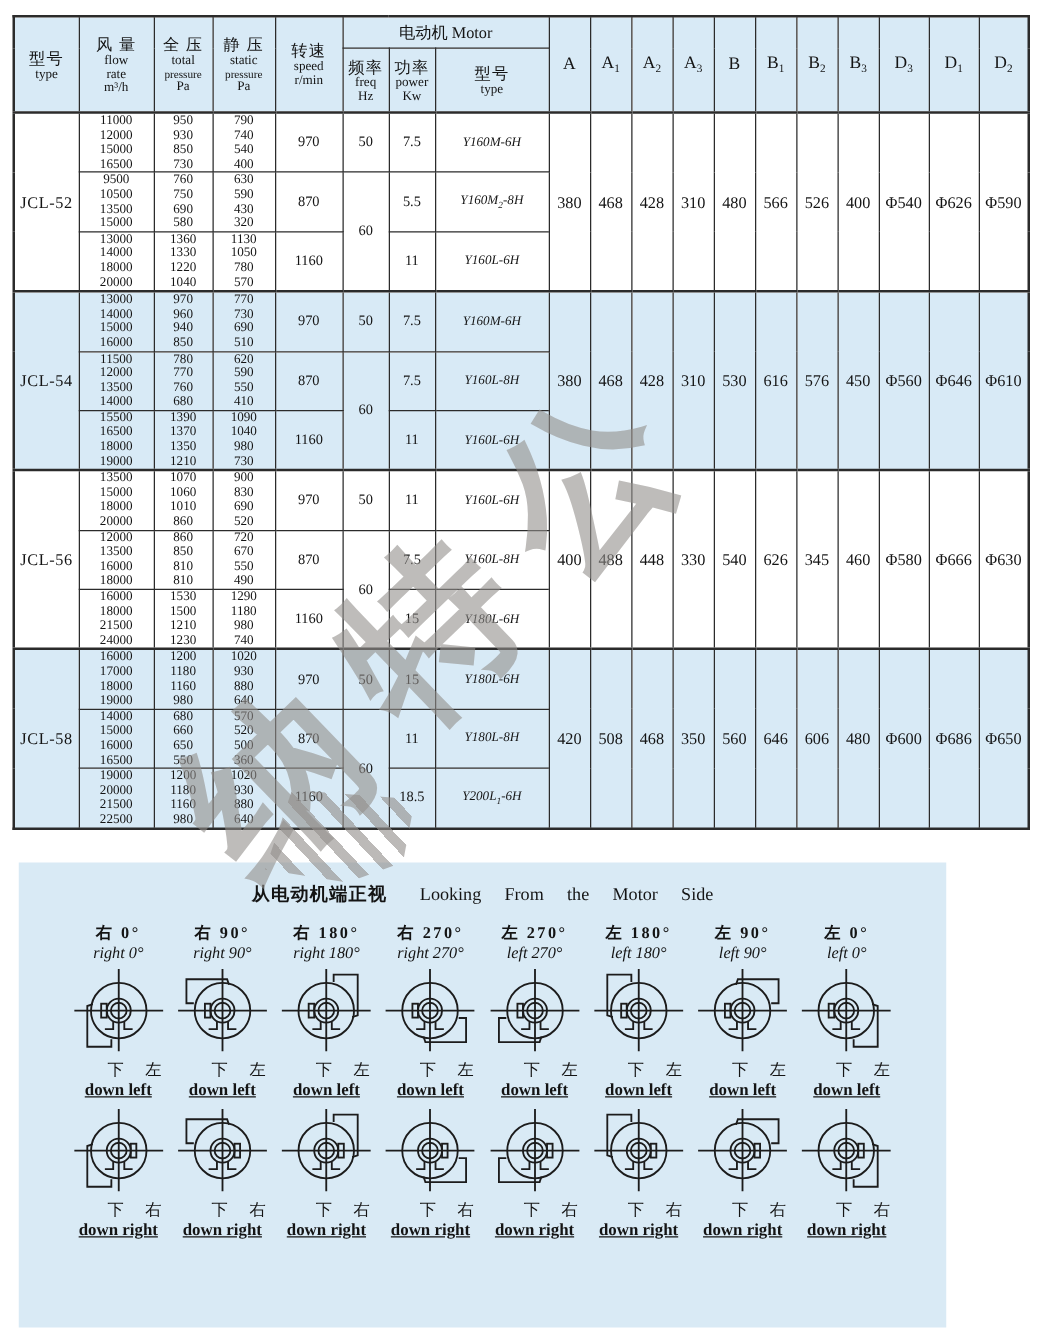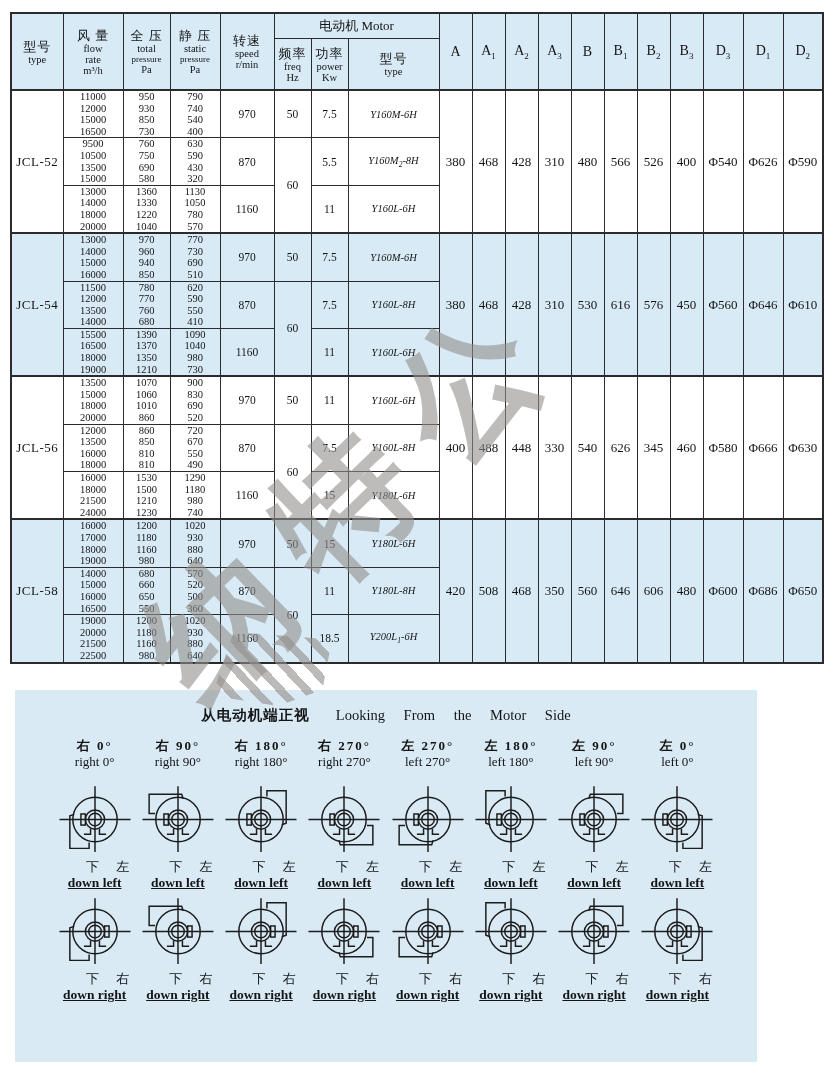--- a/index.html
+++ b/index.html
@@ -41,23 +41,23 @@
              clip-path:polygon(18% 0,100% 10%,92% 78%,55% 100%,0 86%);}
 
   
   .panel{position:absolute;left:15px;top:690px;width:742px;height:372px;background:#d9eaf5;}
   .panel-title{text-align:center;padding-top:16px;font-size:14.5px;}
   .t-cn{font-weight:bold;letter-spacing:1px;margin-right:26px;}
   .t-en{word-spacing:15px;}
   .diag-grid{display:grid;grid-template-columns:repeat(8,1fr);padding:0 38px;margin-top:12px;}
   .diag-grid.row2{margin-top:6px;}
   .diag-col{text-align:center;}
-  .angle-label{height:34px;margin-bottom:13px;}
+  .angle-label{height:34px;margin-bottom:2px;}
   .angle-cn{font-size:13px;line-height:17px;letter-spacing:2px;font-weight:bold;}
-  .angle-en{font-size:13px;line-height:15px;}
+  .angle-en{font-size:13px;line-height:15px;font-style:italic;}
   svg.fan{width:80px;height:74px;display:block;margin:0 auto;}
   .fan *{stroke:#1c1c1c;stroke-width:2;fill:none;}
   .pos-label{margin-top:1px;}
   .pos-cn{font-size:13px;line-height:16px;letter-spacing:7px;font-weight:normal;text-align:right;}
   .pos-en{font-size:13.5px;line-height:15px;font-weight:bold;text-decoration:underline;}
 </style>
 </head>
 <body>
 
 <div class="page">

